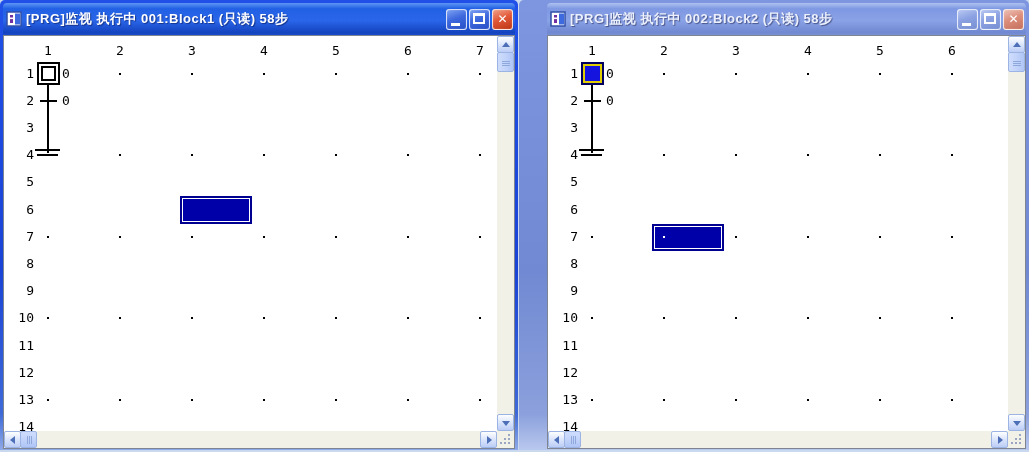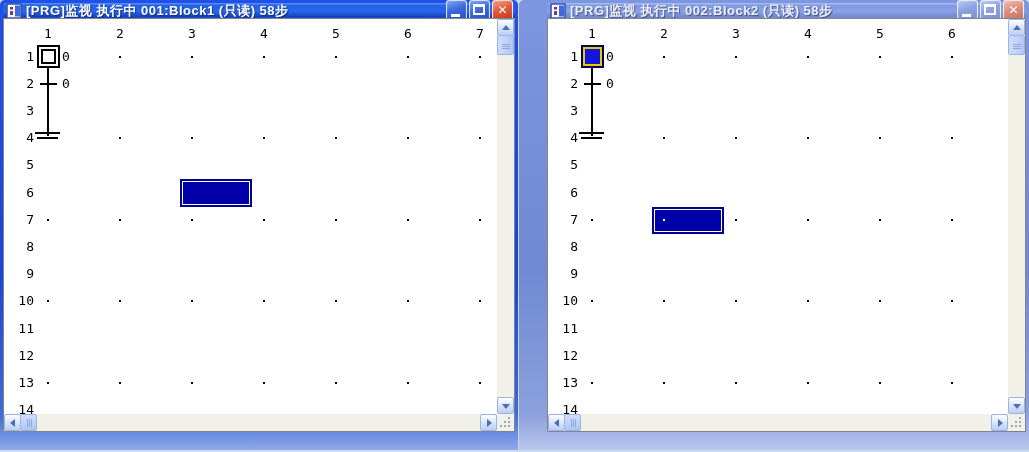--- a/index.html
+++ b/index.html
@@ -8,21 +8,21 @@
   .desktop{position:relative;width:1029px;height:452px;}
 
   
   .window{position:absolute;top:0;height:450px;box-sizing:border-box;
           padding:3px 3px 7px 3px;border-radius:5px 5px 0 0;}
   .window.active{background:linear-gradient(180deg,#2050E8 0%,#1A44D6 60%,#3E6AD8 92%,#8FAAE8 100%);}
   .window.inactive{background:linear-gradient(180deg,#7D96DF 0%,#7089D2 60%,#8BA0DC 92%,#B9C8EE 100%);}
   .win0{left:0;width:518px;}
   .win1{left:519px;width:510px;padding-left:28px;}
 
-  .titlebar{height:15px;display:flex;align-items:center;padding:0 2px 0 3px;
+  .titlebar{height:32px;display:flex;align-items:center;padding:0 2px 0 3px;
             border-radius:4px 4px 0 0;position:relative;}
   .active .titlebar{background:linear-gradient(180deg,#5E96F4 0%,#2160E4 18%,#2A66EA 55%,#1443BE 92%,#1A4BCC 100%);}
   .inactive .titlebar{background:linear-gradient(180deg,#AEC2F0 0%,#7E98E2 18%,#8AA2E6 55%,#6F88D0 92%,#7890D6 100%);}
   .title-icon{width:16px;height:16px;margin-right:4px;flex:0 0 auto;}
   .title-text{flex:1;color:#FFF;font-size:13px;font-weight:bold;white-space:nowrap;
               overflow:hidden;text-shadow:1px 1px 1px rgba(0,0,40,.45);letter-spacing:.5px;}
   .inactive .title-text{color:#ECF0FC;}
   .win-buttons{display:flex;gap:2px;flex:0 0 auto;}
   .btn{width:21px;height:21px;border:1px solid rgba(255,255,255,.8);border-radius:3px;
        position:relative;padding:0;cursor:default;box-shadow:inset 0 0 1px rgba(255,255,255,.6);}

